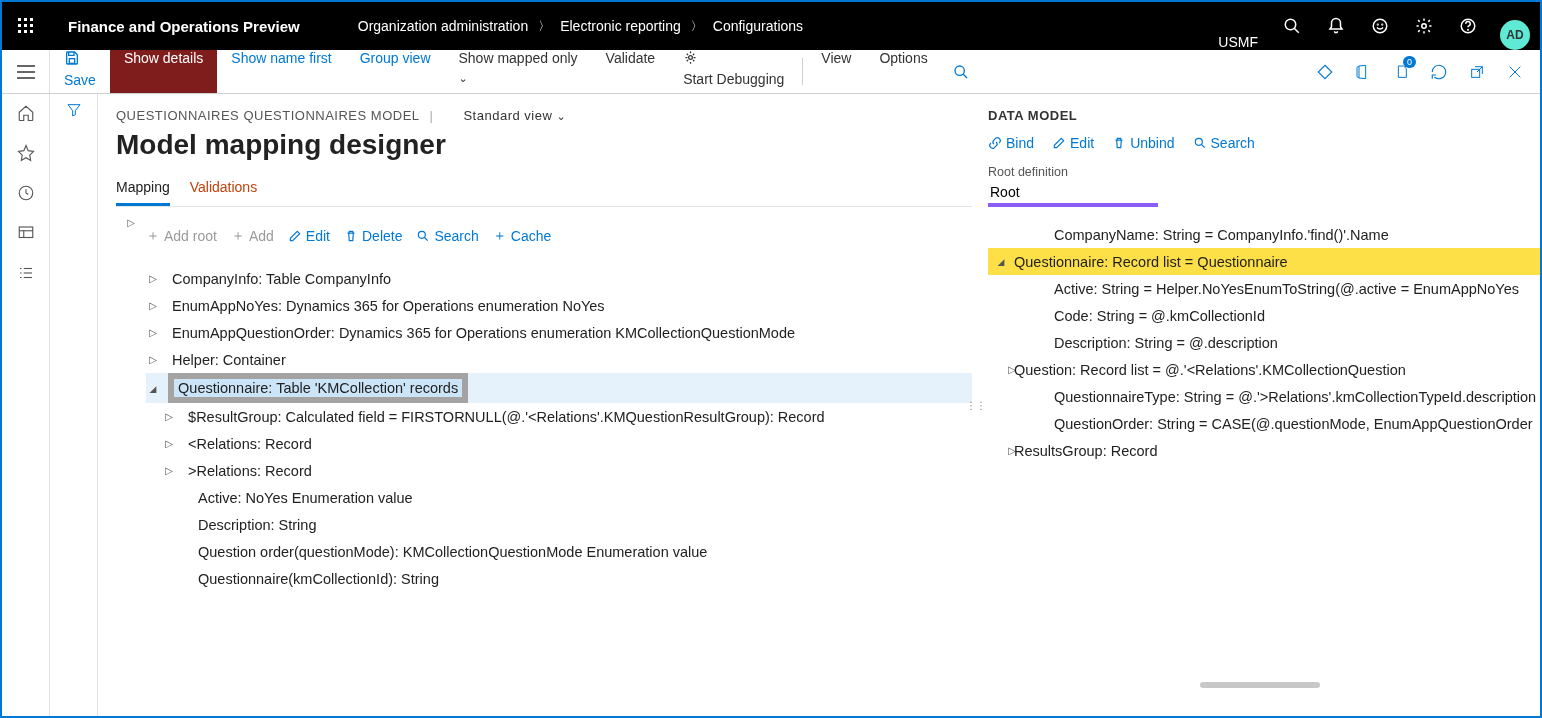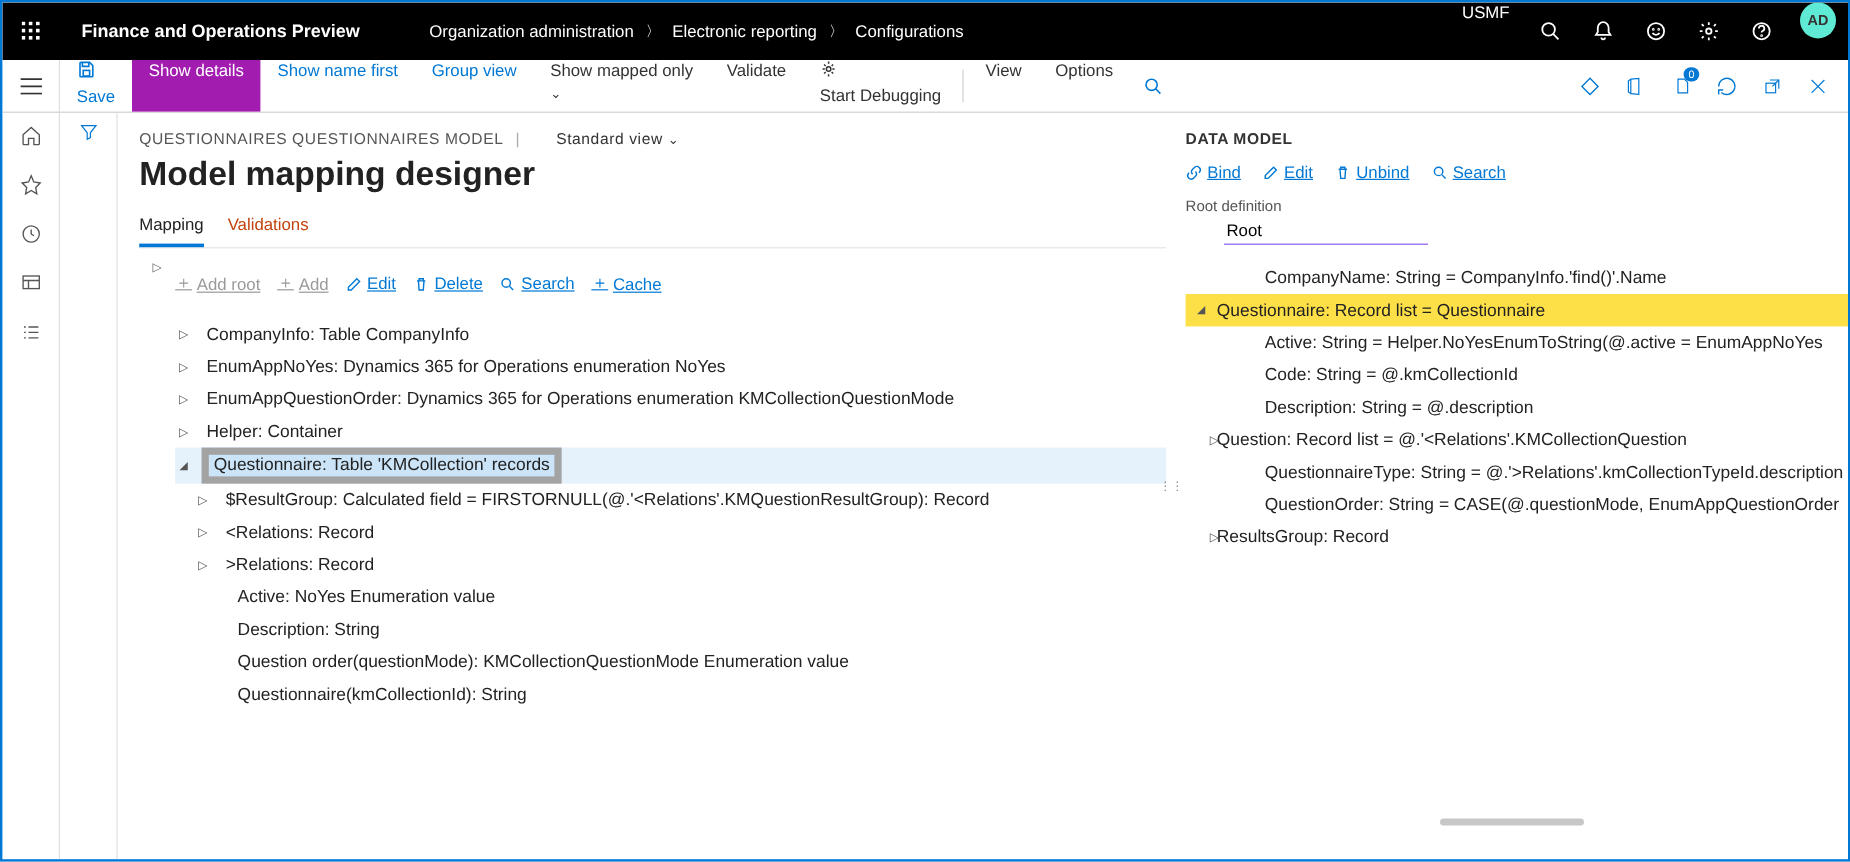--- a/index.html
+++ b/index.html
@@ -6,33 +6,33 @@
 body { width: 1542px; height: 718px; overflow: hidden; background: #fff; border: 2px solid #0078d4; }
 
 
 .top-header { background: #000; color: #fff; height: 48px; display: flex; align-items: center; }
 .waffle { width: 48px; height: 48px; display: flex; align-items: center; justify-content: center; cursor: pointer; }
 .waffle svg { fill: #fff; }
 .app-title { font-weight: 600; font-size: 15px; padding: 0 18px; }
 .breadcrumb { display: flex; align-items: center; margin-left: 40px; font-size: 14px; gap: 6px; }
 .breadcrumb .crumb { cursor: pointer; }
 .breadcrumb .chev { color: #fff; font-size: 12px; margin: 0 4px; }
-.header-right { margin-left: auto; display: flex; align-items: flex-start; height: 100%; }
+.header-right { margin-left: auto; display: flex; align-items: flex-end; height: 100%; }
 .header-right .company { font-size: 14px; padding: 0 12px; }
 .header-icon { width: 44px; height: 48px; display: flex; align-items: center; justify-content: center; cursor: pointer; }
 .header-icon svg { stroke: #fff; fill: none; }
 .avatar { width: 30px; height: 30px; border-radius: 50%; background: #5eead4; color: #333; display: flex; align-items: center; justify-content: center; font-size: 12px; font-weight: 600; margin: 0 10px; }
 
 
 .toolbar-row { height: 44px; border-bottom: 1px solid #d0d0d0; display: flex; align-items: stretch; }
 .hamburger { width: 48px; display: flex; align-items: center; justify-content: center; cursor: pointer; border-right: 1px solid #e0e0e0; }
 .hamburger svg { stroke: #333; }
 .tb-btn { display: flex; padding: 0 14px; font-size: 14px; cursor: pointer; gap: 6px; white-space: nowrap; flex-direction: column; }
 .tb-btn.blue { color: #0078d4; }
-.tb-btn.highlighted { background: #a21caf; color: #fff; }
+.tb-btn.highlighted { background: #7f1d1d; color: #fff; }
 .tb-btn.dark { color: #333; }
 .tb-sep { width: 1px; background: #d0d0d0; margin: 8px 4px; }
 .toolbar-right { margin-left: auto; display: flex; align-items: center; padding-right: 6px; }
 .tb-icon { width: 38px; height: 44px; display: flex; align-items: center; justify-content: center; cursor: pointer; position: relative; }
 .tb-icon svg { stroke: #0078d4; fill: none; }
 .badge { position: absolute; top: 6px; right: 4px; background: #0078d4; color: #fff; border-radius: 8px; font-size: 9px; padding: 0 4px; line-height: 12px; }
 
 
 .main { display: flex; height: calc(718px - 48px - 44px - 4px); }
 .left-rail { width: 48px; border-right: 1px solid #e0e0e0; display: flex; flex-direction: column; align-items: center; padding-top: 10px; gap: 18px; }
@@ -54,40 +54,40 @@
 .tabs { display: flex; gap: 20px; margin-top: 18px; border-bottom: 1px solid #e5e5e5; }
 .tab { font-size: 14px; padding-bottom: 8px; cursor: pointer; color: #c2410c; }
 .tab.active { color: #222; border-bottom: 3px solid #0078d4; font-weight: 400; }
 
 .pane-body { display: flex; margin-top: 4px; }
 .expand-col { width: 30px; padding-top: 6px; text-align: center; color: #666; font-size: 10px; cursor: pointer; }
 .ds-content { flex: 1; padding-top: 6px; }
 
 .section-header { font-size: 13px; font-weight: 600; letter-spacing: 0.5px; color: #333; }
 .action-row { display: flex; gap: 14px; margin-top: 10px; font-size: 14px; align-items: center; flex-wrap: wrap; }
-.action { display: flex; align-items: flex-end; gap: 4px; cursor: pointer; text-decoration: underline; }
+.action { display: flex; align-items: center; gap: 4px; cursor: pointer; }
 .action.disabled { color: #9a9a9a; }
 .action.blue { color: #0078d4; }
 .action svg { width: 14px; height: 14px; }
 
 .tree { margin-top: 20px; font-size: 14.5px; color: #222; }
 .tree-row { display: flex; align-items: center; min-height: 27px; }
 .tree-chev { width: 14px; text-align: center; color: #555; font-size: 10px; cursor: pointer; }
 .tree-label { padding: 1px 4px; }
 .tree-row.selected .tree-label { background: #cce4f7; border: 6px solid #a3a3a3; }
 .tree-row.selected-row { background: #e5f1fb; }
 .indent-0 { padding-left: 0; }
 .indent-1 { padding-left: 16px; }
 .tree .leaf { padding-left: 48px; }
 
 .dm-header { font-size: 13px; font-weight: 600; letter-spacing: 0.5px; color: #333; }
 .dm-actions { display: flex; gap: 18px; margin-top: 12px; font-size: 14px; }
 .dm-actions .action { color: #0078d4; }
 .field-label { font-size: 12.5px; color: #555; margin-top: 14px; }
-.field-input { font-size: 14px; border: none; border-bottom: 1px solid #8b5cf6; padding: 3px 2px; width: 170px; margin-top: 2px; margin-left: 32px; }
+.field-input { font-size: 14px; border: none; border-bottom: 4px solid #8b5cf6; padding: 3px 2px; width: 170px; margin-top: 2px; }
 
 .dm-tree { margin-top: 14px; font-size: 14.5px; color: #222; }
 .dm-row { display: flex; align-items: center; min-height: 27px; white-space: nowrap; overflow: hidden; }
 .dm-row.selected { background: #fde047; }
 .dm-leaf-2 { padding-left: 40px; }
 .dm-chev-col { width: 26px; display: inline-flex; justify-content: center; }
 
 .scroll-hint { position: absolute; bottom: 28px; left: 50%; transform: translateX(-50%); width: 120px; height: 6px; background: #c7c7c7; border-radius: 3px; }
 
 .chev-char::before { content: "▷"; }

